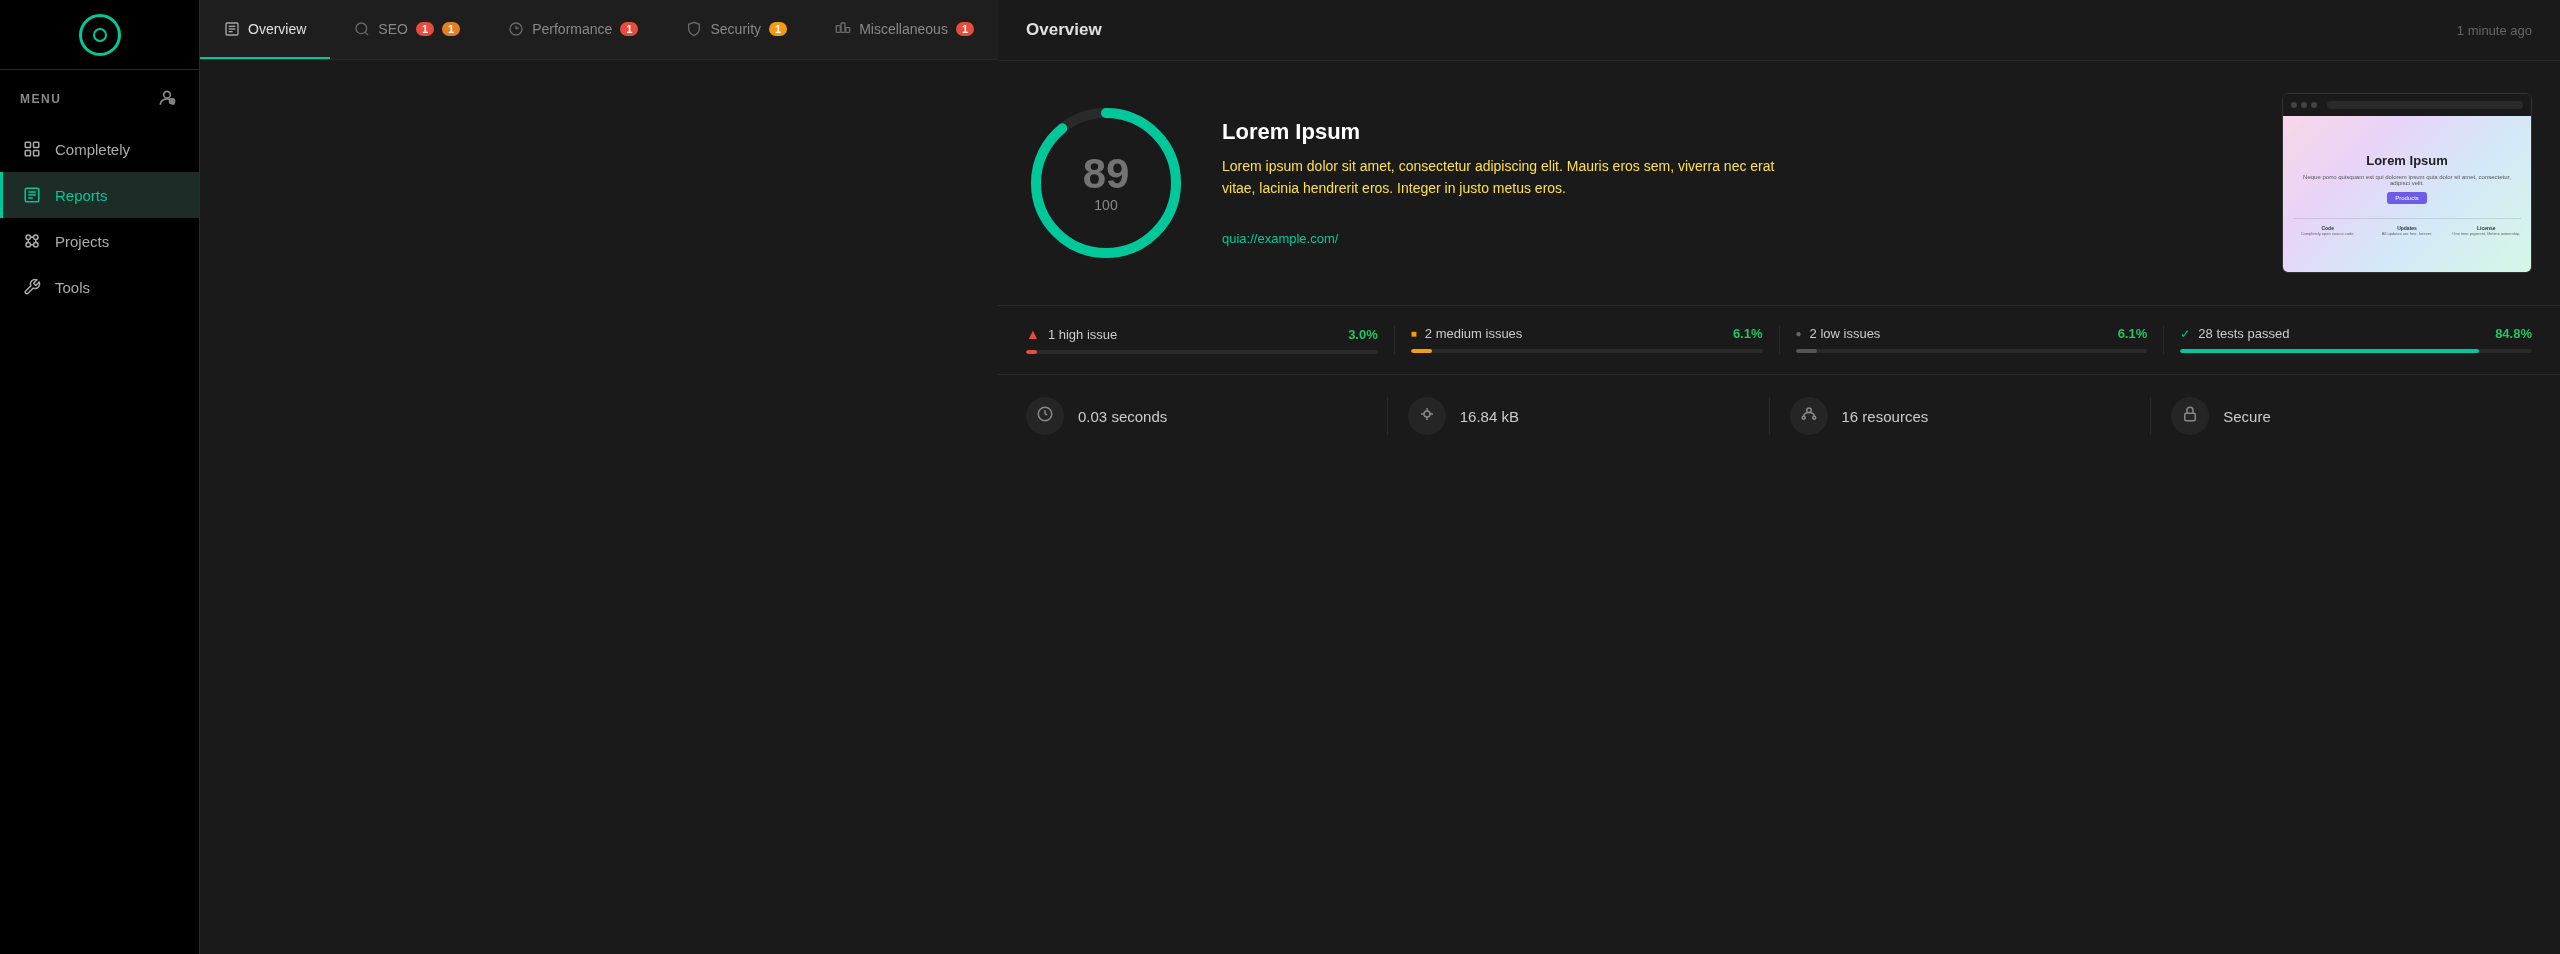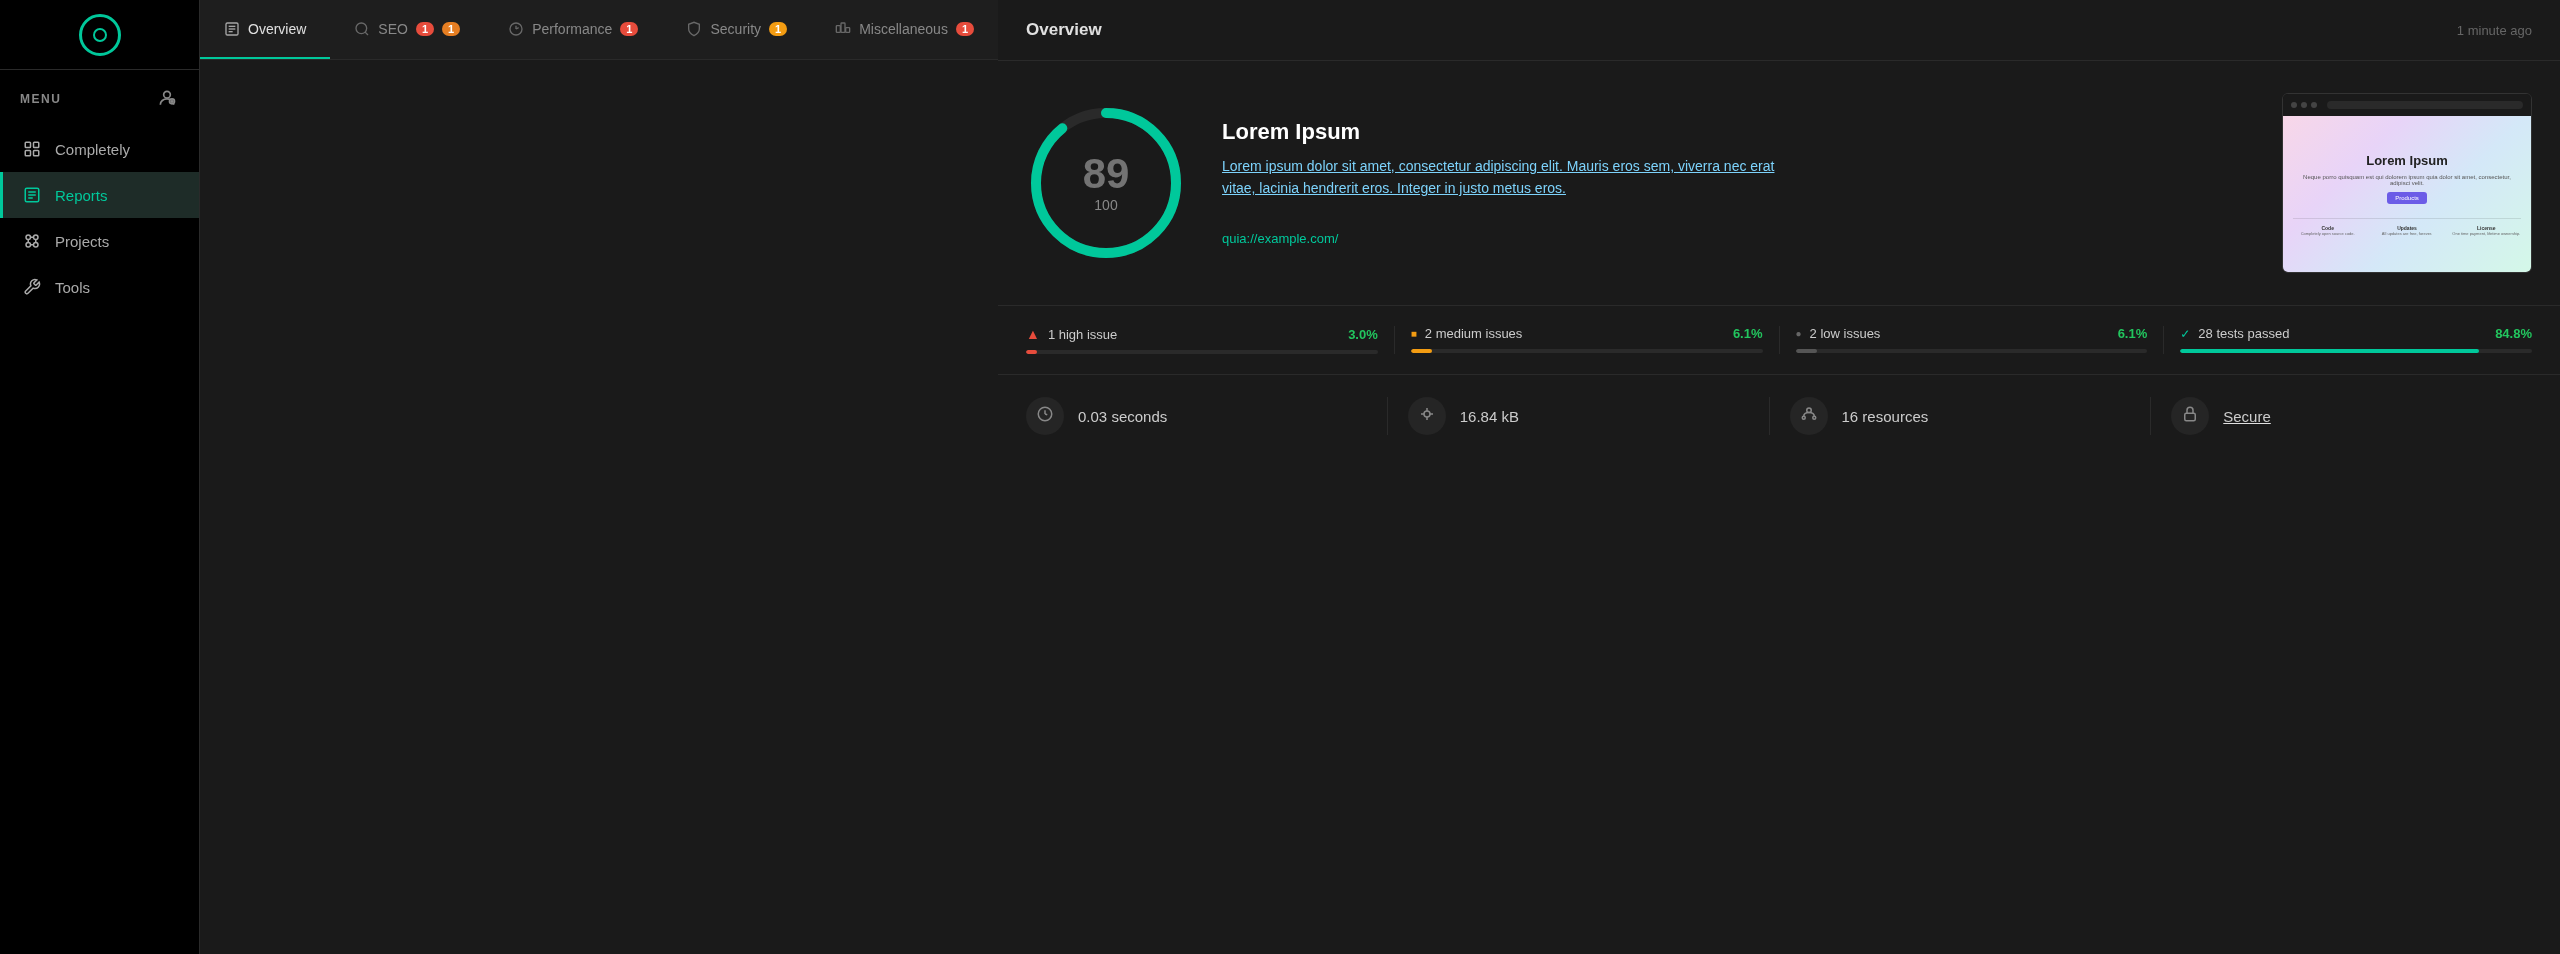--- a/index.html
+++ b/index.html
@@ -228,25 +228,24 @@
       flex: 1;
     }
     .site-name {
       font-size: 22px;
       font-weight: 700;
       color: #fff;
       margin-bottom: 10px;
     }
     .site-desc {
       font-size: 14px;
-      color: #7dd3fc;
+      color: #fde047;
       line-height: 1.6;
       max-width: 560px;
       margin-bottom: 30px;
-      text-decoration: underline;
     }
     .site-url {
       font-size: 13px;
       color: #00c89b;
       text-decoration: none;
     }
 
     
     .site-preview {
       width: 250px;
@@ -380,21 +379,21 @@
     }
     .stat-item {
       flex: 1;
       display: flex;
       align-items: center;
       gap: 14px;
       padding: 0 20px;
       border-right: 1px solid #2a2a2a;
     }
     .stat-item:first-child { padding-left: 0; }
-    .stat-item:last-child { border-right: none; text-decoration: underline; }
+    .stat-item:last-child { border-right: none; }
     .stat-icon-wrap {
       width: 38px;
       height: 38px;
       border-radius: 50%;
       background: #252525;
       display: flex;
       align-items: center;
       justify-content: center;
       flex-shrink: 0;
     }

